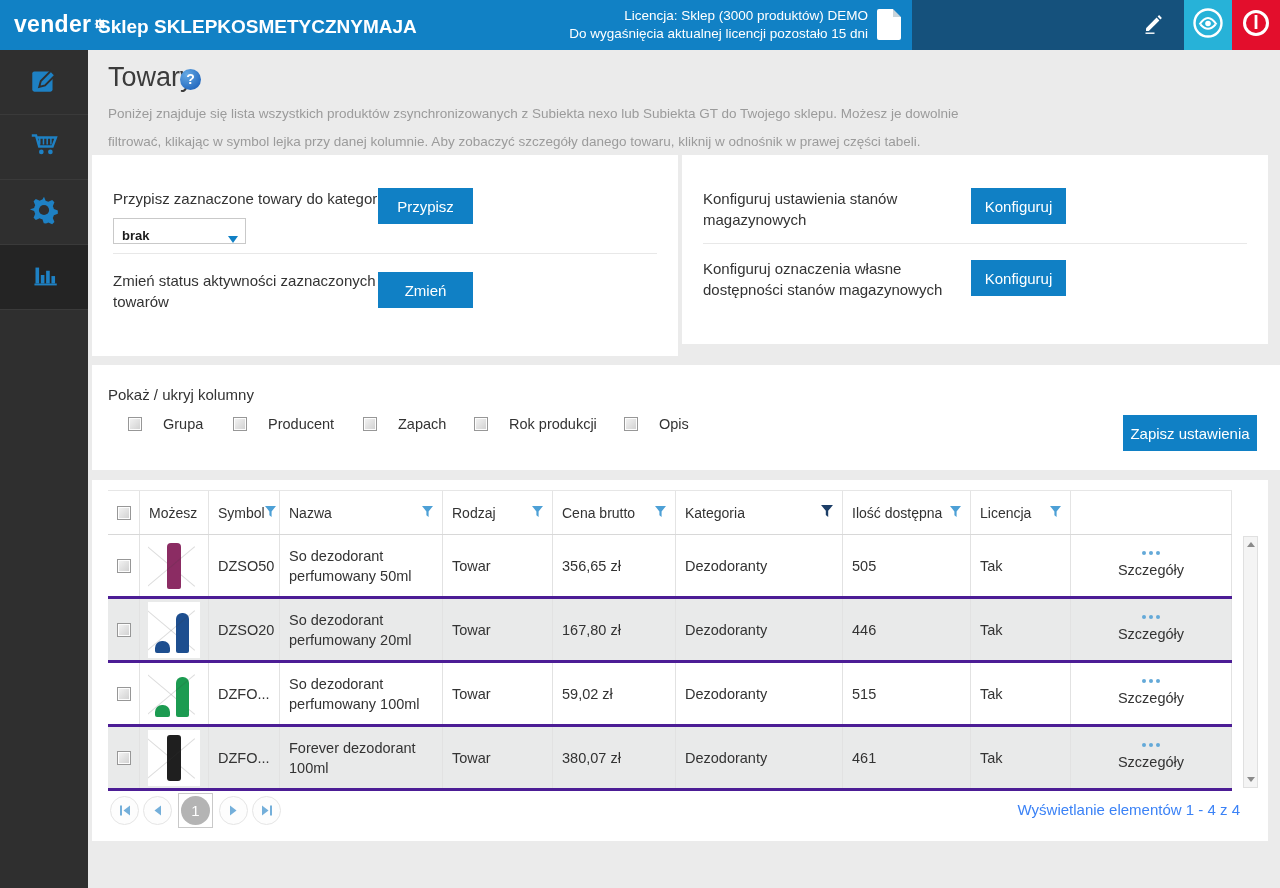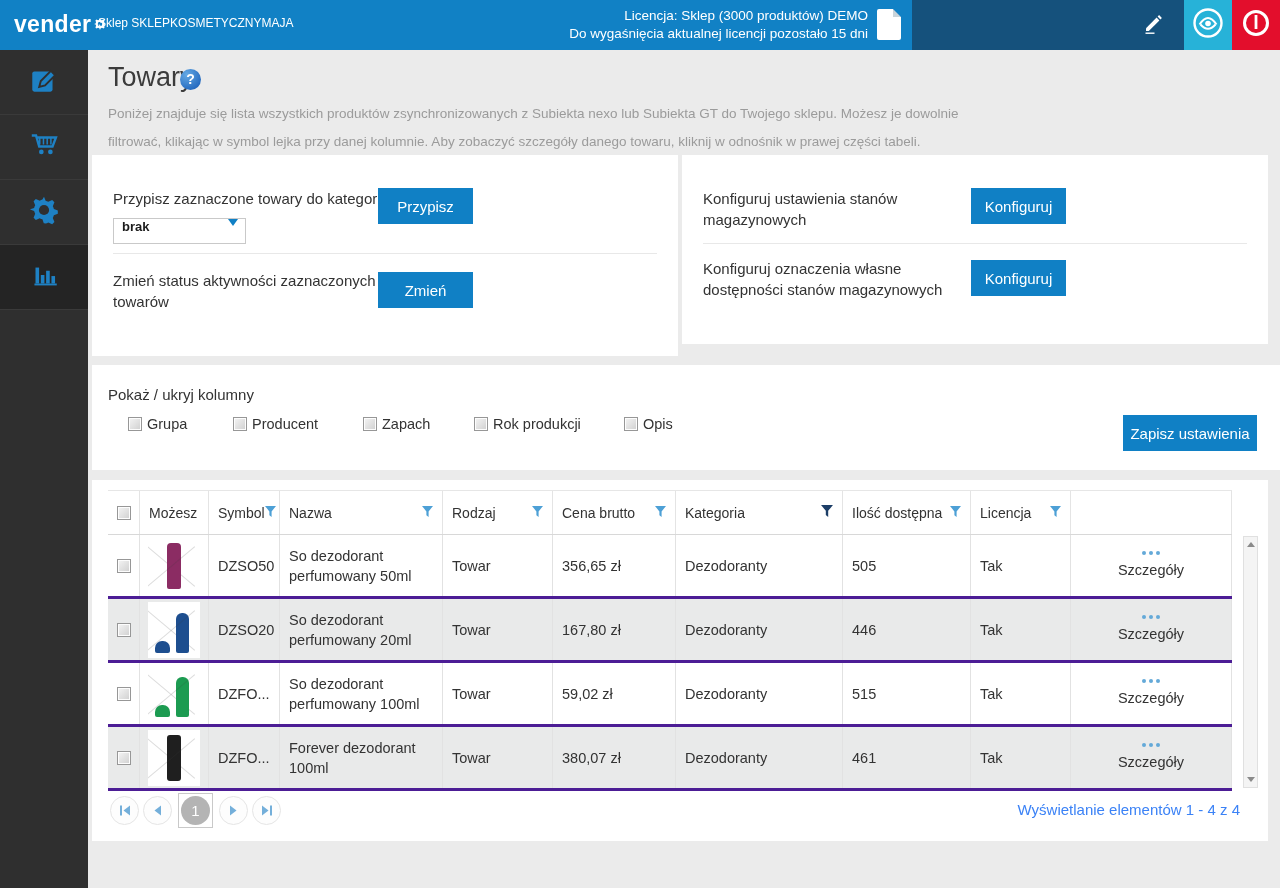--- a/index.html
+++ b/index.html
@@ -4,21 +4,21 @@
 <style>
   *{margin:0;padding:0;box-sizing:border-box}
   html,body{background:#ebebeb}
   body{font-family:"Liberation Sans","DejaVu Sans",sans-serif;color:#333}
   .stage{position:relative;width:1280px;height:888px;overflow:hidden;background:#ebebeb}
 
   
   .topbar{position:absolute;left:0;top:0;width:1280px;height:50px;background:#1181c5;color:#fff}
   .logo{position:absolute;left:14px;top:11px;display:flex;align-items:center;font-size:23px;font-weight:bold;letter-spacing:.3px;cursor:pointer}
   .logo svg{margin-left:1px;margin-top:4px}
-  .shop{position:absolute;left:98px;top:16px;font-size:12px;font-weight:normal}
+  .shop{position:absolute;left:98px;top:16px;font-size:19px;font-weight:bold}
   .license{position:absolute;right:412px;top:7px;width:400px;text-align:right;font-size:13.5px;line-height:18px}
   .doc-icon{position:absolute;left:877px;top:9px;width:24px;height:31px;background:#fff;border-radius:2px;cursor:pointer}
   .doc-icon::after{content:'';position:absolute;top:0;right:0;border-left:8px solid #c9d4da;border-top:8px solid #1181c5}
   .navy{position:absolute;left:912px;top:0;width:272px;height:50px;background:#15517c}
   .edit-btn{position:absolute;right:16px;top:11px;width:30px;height:30px;display:flex;align-items:center;justify-content:center;cursor:pointer}
   .cyan{position:absolute;left:1184px;top:0;width:48px;height:50px;background:#27b2d8;display:flex;align-items:center;justify-content:center;cursor:pointer}
   .red{position:absolute;left:1232px;top:0;width:48px;height:50px;background:#e30e2c;display:flex;align-items:center;justify-content:center;cursor:pointer}
 
   
   .sidebar{position:absolute;left:0;top:50px;width:88px;height:838px;background:#2f2f2f}
@@ -29,29 +29,29 @@
   .page-title{position:absolute;left:108px;top:62px;font-size:27px;font-weight:normal;color:#3b3b3b}
   .q-icon{position:absolute;left:180px;top:69px;width:21px;height:21px;border-radius:50%;background:radial-gradient(circle at 32% 26%,#64a9e4,#1257b4);color:#fff;font-size:14px;font-weight:bold;text-align:center;line-height:21px;cursor:pointer}
   .page-desc{position:absolute;left:108px;top:100px;width:880px;font-size:13.5px;line-height:28px;color:#9b9b9b}
 
   
   .panel{position:absolute;background:#fff}
   .p-label{position:absolute;font-size:15px;line-height:21px;color:#333}
   .btn{position:absolute;background:#1080c5;color:#fff;font-size:15px;border:none;display:flex;align-items:center;justify-content:center;cursor:pointer;font-family:inherit}
   .divider{position:absolute;height:1px;background:#e8e8e8}
 
-  .select{position:absolute;left:21px;top:63px;width:133px;height:26px;background:#fff;border:1px solid #c9c9c9;display:flex;align-items:flex-start;cursor:pointer}
+  .select{position:absolute;left:21px;top:63px;width:133px;height:26px;background:#fff;border:1px solid #c9c9c9;display:flex;align-items:flex-end;cursor:pointer}
   .select .val{font-size:13px;font-weight:bold;color:#1b1b1b;padding-left:8px}
   .select .arr{margin-left:auto;margin-right:7px;width:0;height:0;border-left:5px solid transparent;border-right:5px solid transparent;border-top:7px solid #1080c5}
 
   
   .cols-title{position:absolute;left:16px;top:21px;font-size:15px;color:#333}
   .cb-item{position:absolute;top:51px;display:flex;align-items:center;cursor:pointer}
   .cb{width:14px;height:14px;border:1px solid #979797;background:linear-gradient(135deg,#f5f5f5,#cfcfcf);box-shadow:inset 0 0 0 1px #fdfdfd;cursor:pointer}
-  .cb-item span{margin-left:5px;font-size:14.5px;color:#333}
+  .cb-item span{margin-left:21px;font-size:14.5px;color:#333}
 
   
   .grid{display:grid;grid-template-columns:32px 69px 71px 163px 110px 123px 167px 128px 100px 161px}
   .tbl{position:absolute;left:16px;top:10px;width:1124px}
   .thead{height:45px;border-top:1px solid #e6e6e6;border-bottom:1px solid #d8d8d8}
   .th{display:flex;align-items:center;padding-left:9px;font-size:14px;color:#333;border-right:1px solid #e4e4e4}
   .th:first-child{justify-content:center;padding-left:0}
   .th .funnel{margin-left:auto;margin-right:9px;cursor:pointer}
   .trow{height:64px;border-bottom:3px solid #4c1d95}
   .trow.alt .td{background:#e9eaea}

